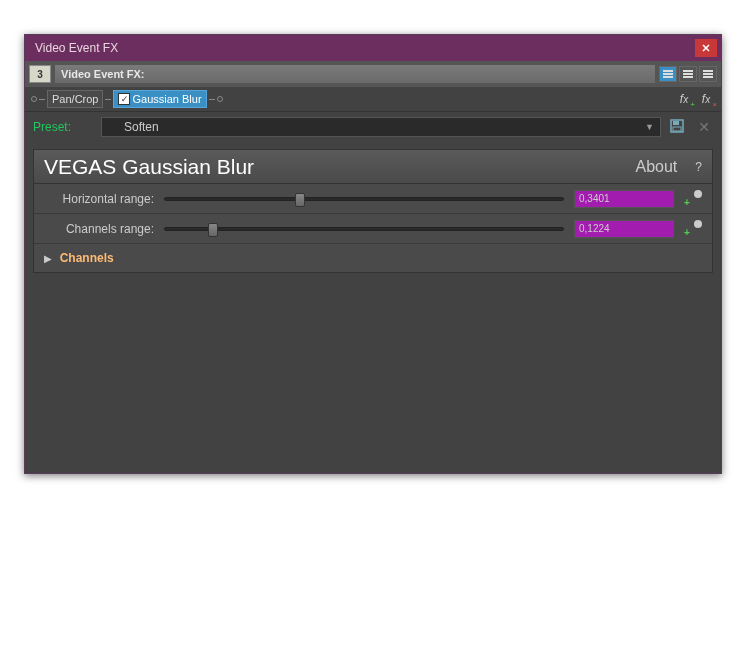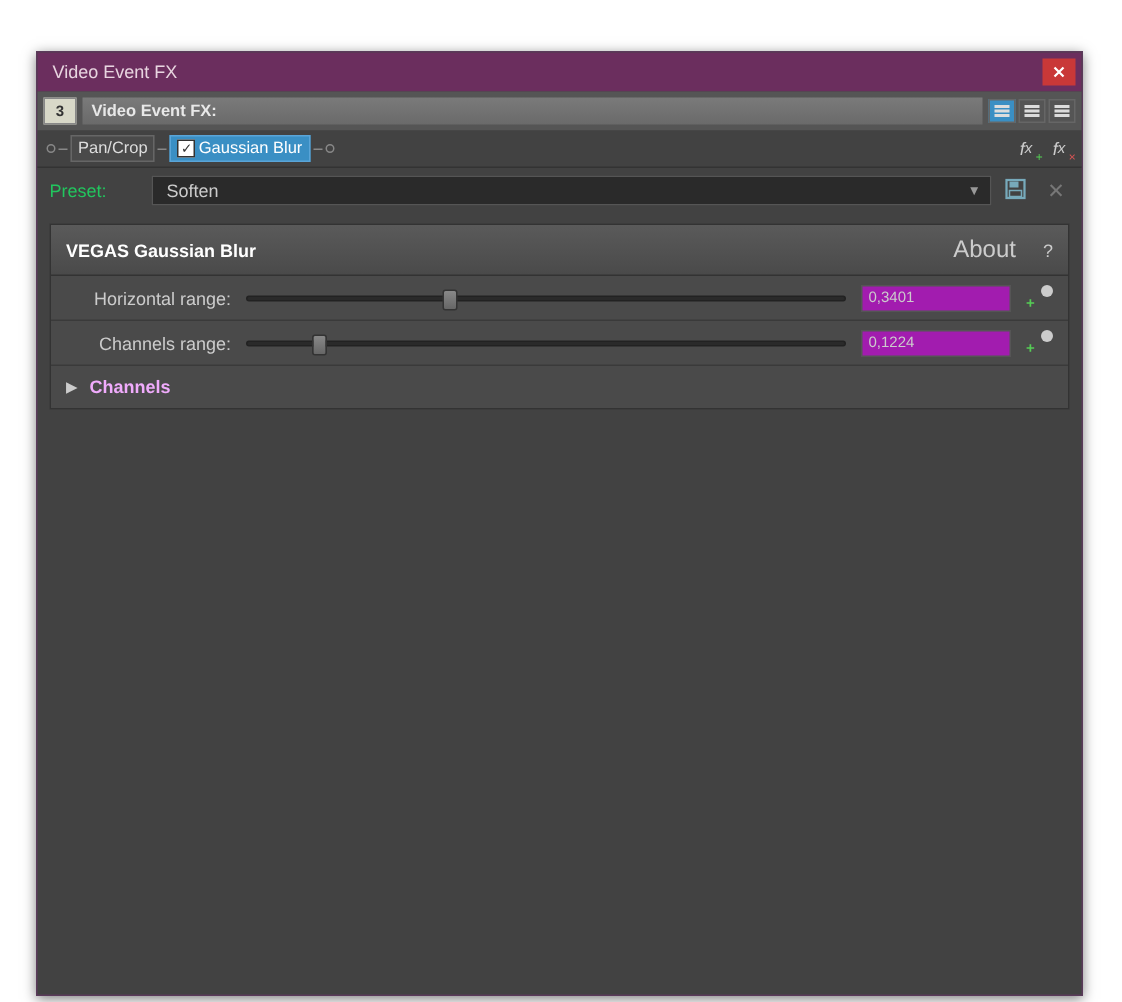--- a/index.html
+++ b/index.html
@@ -1,17 +1,17 @@
 <!DOCTYPE html>
 <html><head>
 <meta charset="utf-8">
 <style>
 * { margin: 0; padding: 0; box-sizing: border-box; font-family: "Segoe UI", Tahoma, sans-serif; }
 body { background: #fff; width: 748px; height: 668px; position: relative; }
-.window { position: absolute; left: 24px; top: 34px; width: 698px; height: 630px; background: #424242; border: 1px solid #5a3a5a; box-shadow: 0 2px 8px rgba(0,0,0,0.5); }
+.window { position: absolute; left: 24px; top: 34px; width: 698px; height: 440px; background: #424242; border: 1px solid #5a3a5a; box-shadow: 0 2px 8px rgba(0,0,0,0.5); }
 .titlebar { height: 26px; background: #6b2e5e; display: flex; align-items: center; padding-left: 10px; color: #e8d5e0; font-size: 12px; }
 .titlebar-title { flex: 1; }
 .close-btn { width: 22px; height: 18px; background: #c93838; color: #fff; display: flex; align-items: center; justify-content: center; font-size: 11px; margin-right: 4px; cursor: pointer; }
 .chain-bar { height: 26px; background: #555555; display: flex; align-items: center; padding: 0 4px; gap: 4px; }
 .track-badge { width: 22px; height: 18px; background: #d8d8c8; color: #333; font-size: 10px; display: flex; align-items: center; justify-content: center; border: 1px solid #888; font-weight: bold; }
 .chain-label { background: linear-gradient(#7a7a7a,#6a6a6a); color: #e8e8e8; font-size: 11px; font-weight: bold; padding: 3px 6px; display: flex; align-items: center; gap: 4px; }
 .chain-file { color: #ababab; font-weight: normal; }
 .view-btns { margin-left: auto; display: flex; gap: 2px; }
 .view-btn { width: 18px; height: 16px; background: #555; border: 1px solid #666; display: flex; align-items: center; justify-content: center; cursor: pointer; }
 .view-btn.active { background: #3a8fc4; }
@@ -24,40 +24,40 @@
 .fx-node.active { background: #3a8fc4; color: #fff; border-color: #5aa5d8; }
 .fx-check { width: 12px; height: 12px; background: #fff; border: 1px solid #333; display: flex; align-items: center; justify-content: center; font-size: 9px; color: #333; }
 .fx-node-text { color: #ddd; }
 .fx-node.active .fx-node-text { color: #fff; }
 .fx-tools { margin-left: auto; display: flex; gap: 4px; }
 .fx-tool { width: 18px; height: 16px; display: flex; align-items: center; justify-content: center; cursor: pointer; font-style: italic; font-size: 12px; color: #ccc; position: relative; }
 .fx-tool .plus { position: absolute; right: -2px; bottom: -2px; color: #5c5; font-size: 8px; }
 .fx-tool .xmark { position: absolute; right: -2px; bottom: -2px; color: #d55; font-size: 8px; }
 .preset-row { height: 30px; background: #424242; display: flex; align-items: center; padding: 0 8px; gap: 8px; border-top: 1px solid #333; }
 .preset-label { color: #22c55e; font-size: 12px; width: 60px; }
-.preset-select { flex: 1; height: 20px; background: #2a2a2a; border: 1px solid #555; color: #ccc; font-size: 12px; padding: 0 9px; display: flex; align-items: center; position: relative; cursor: pointer; }
+.preset-select { flex: 1; height: 20px; background: #2a2a2a; border: 1px solid #555; color: #ccc; font-size: 12px; padding: 0 22px; display: flex; align-items: center; position: relative; cursor: pointer; }
 .preset-caret { position: absolute; right: 6px; color: #999; font-size: 9px; }
 .preset-save { width: 18px; height: 18px; cursor: pointer; color: #6aa; }
 .preset-del { width: 18px; height: 18px; cursor: pointer; color: #777; font-size: 14px; display: flex; align-items: center; justify-content: center; }
 .panel { margin: 8px; background: #4a4a4a; border: 1px solid #333; }
 .panel-header { height: 34px; background: linear-gradient(#5a5a5a,#4a4a4a); display: flex; align-items: center; padding: 0 10px; border-bottom: 1px solid #333; }
-.panel-title { color: #fff; font-size: 12px; font-weight: bold; flex: 1; }
+.panel-title { color: #fff; font-size: 21px; font-weight: normal; flex: 1; }
 .about-link { color: #ccc; font-size: 16px; margin-right: 18px; cursor: pointer; }
 .help-link { color: #ccc; font-size: 12px; cursor: pointer; }
 .param-row { height: 30px; display: flex; align-items: center; padding: 0 10px; gap: 10px; border-bottom: 1px solid #3a3a3a; }
 .param-label { color: #ccc; font-size: 12px; width: 110px; text-align: right; }
 .slider-track { flex: 1; height: 4px; background: #2a2a2a; border: 1px solid #222; border-radius: 2px; position: relative; cursor: pointer; }
 .slider-thumb { position: absolute; top: -5px; width: 10px; height: 14px; background: linear-gradient(#888,#666); border: 1px solid #333; border-radius: 2px; transform: translateX(-50%); }
 .param-value { width: 100px; height: 18px; background: #a21caf; border: 1px solid #555; color: #ccc; font-size: 10px; padding: 0 4px; display: flex; align-items: center; }
 .anim-btn { width: 18px; height: 18px; position: relative; cursor: pointer; }
 .anim-circle { width: 8px; height: 8px; background: #ccc; border-radius: 50%; position: absolute; right: 0; top: 0; }
 .anim-plus { position: absolute; left: 0; bottom: 0; color: #5c5; font-size: 10px; font-weight: bold; }
 .channels-row { height: 28px; display: flex; align-items: center; padding: 0 10px; gap: 8px; background: #4a4a4a; cursor: pointer; }
 .expand-arrow { color: #ccc; font-size: 10px; }
-.channels-label { color: #f0abfc; font-size: 12px; font-weight: bold; }
+.channels-label { color: #fdba74; font-size: 12px; font-weight: bold; }
 svg { display: block; }
 </style>
 </head>
 <body>
 
 <div class="window">
   <div class="titlebar">
     <span class="titlebar-title">Video Event FX</span>
     <div class="close-btn">
       <svg width="8" height="8" viewBox="0 0 8 8">

